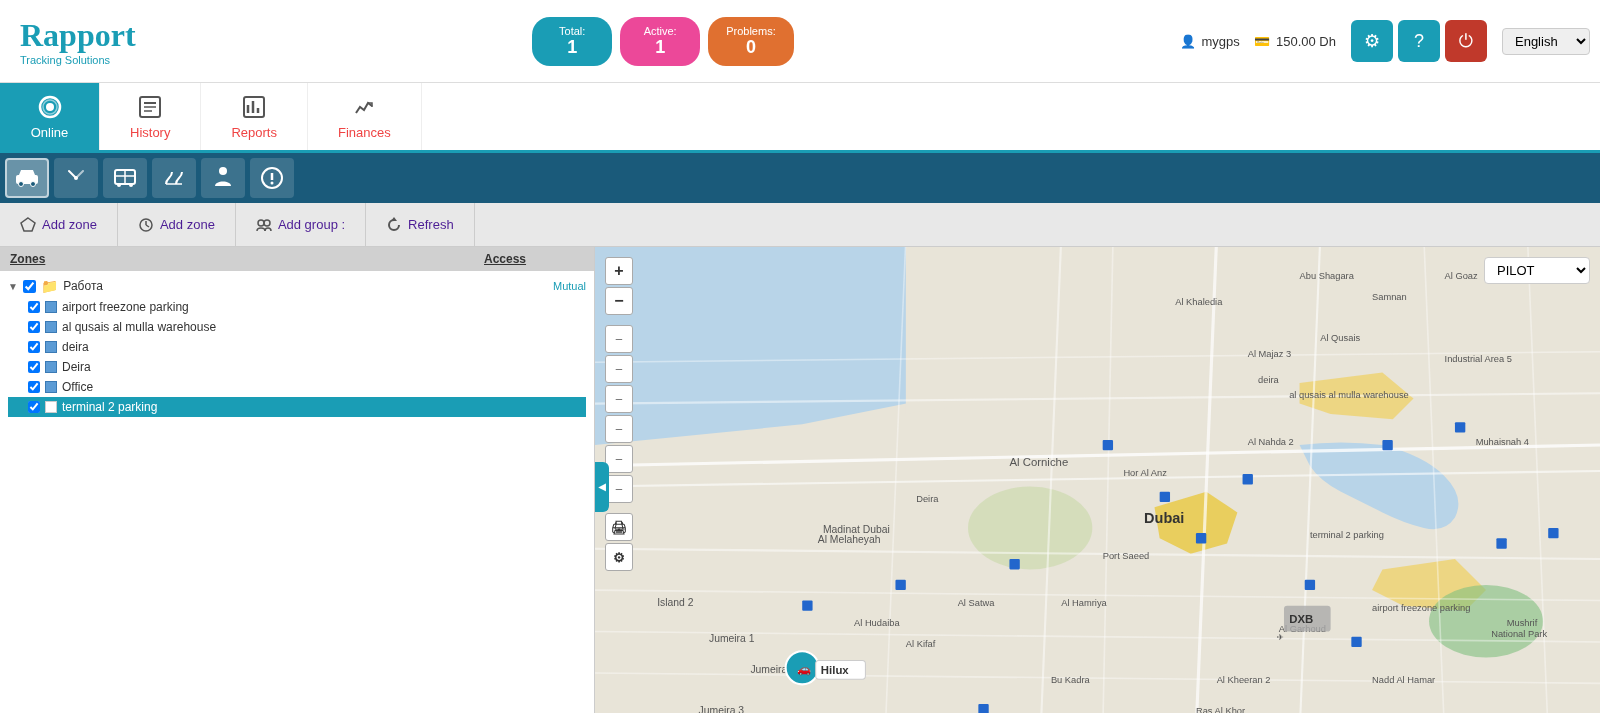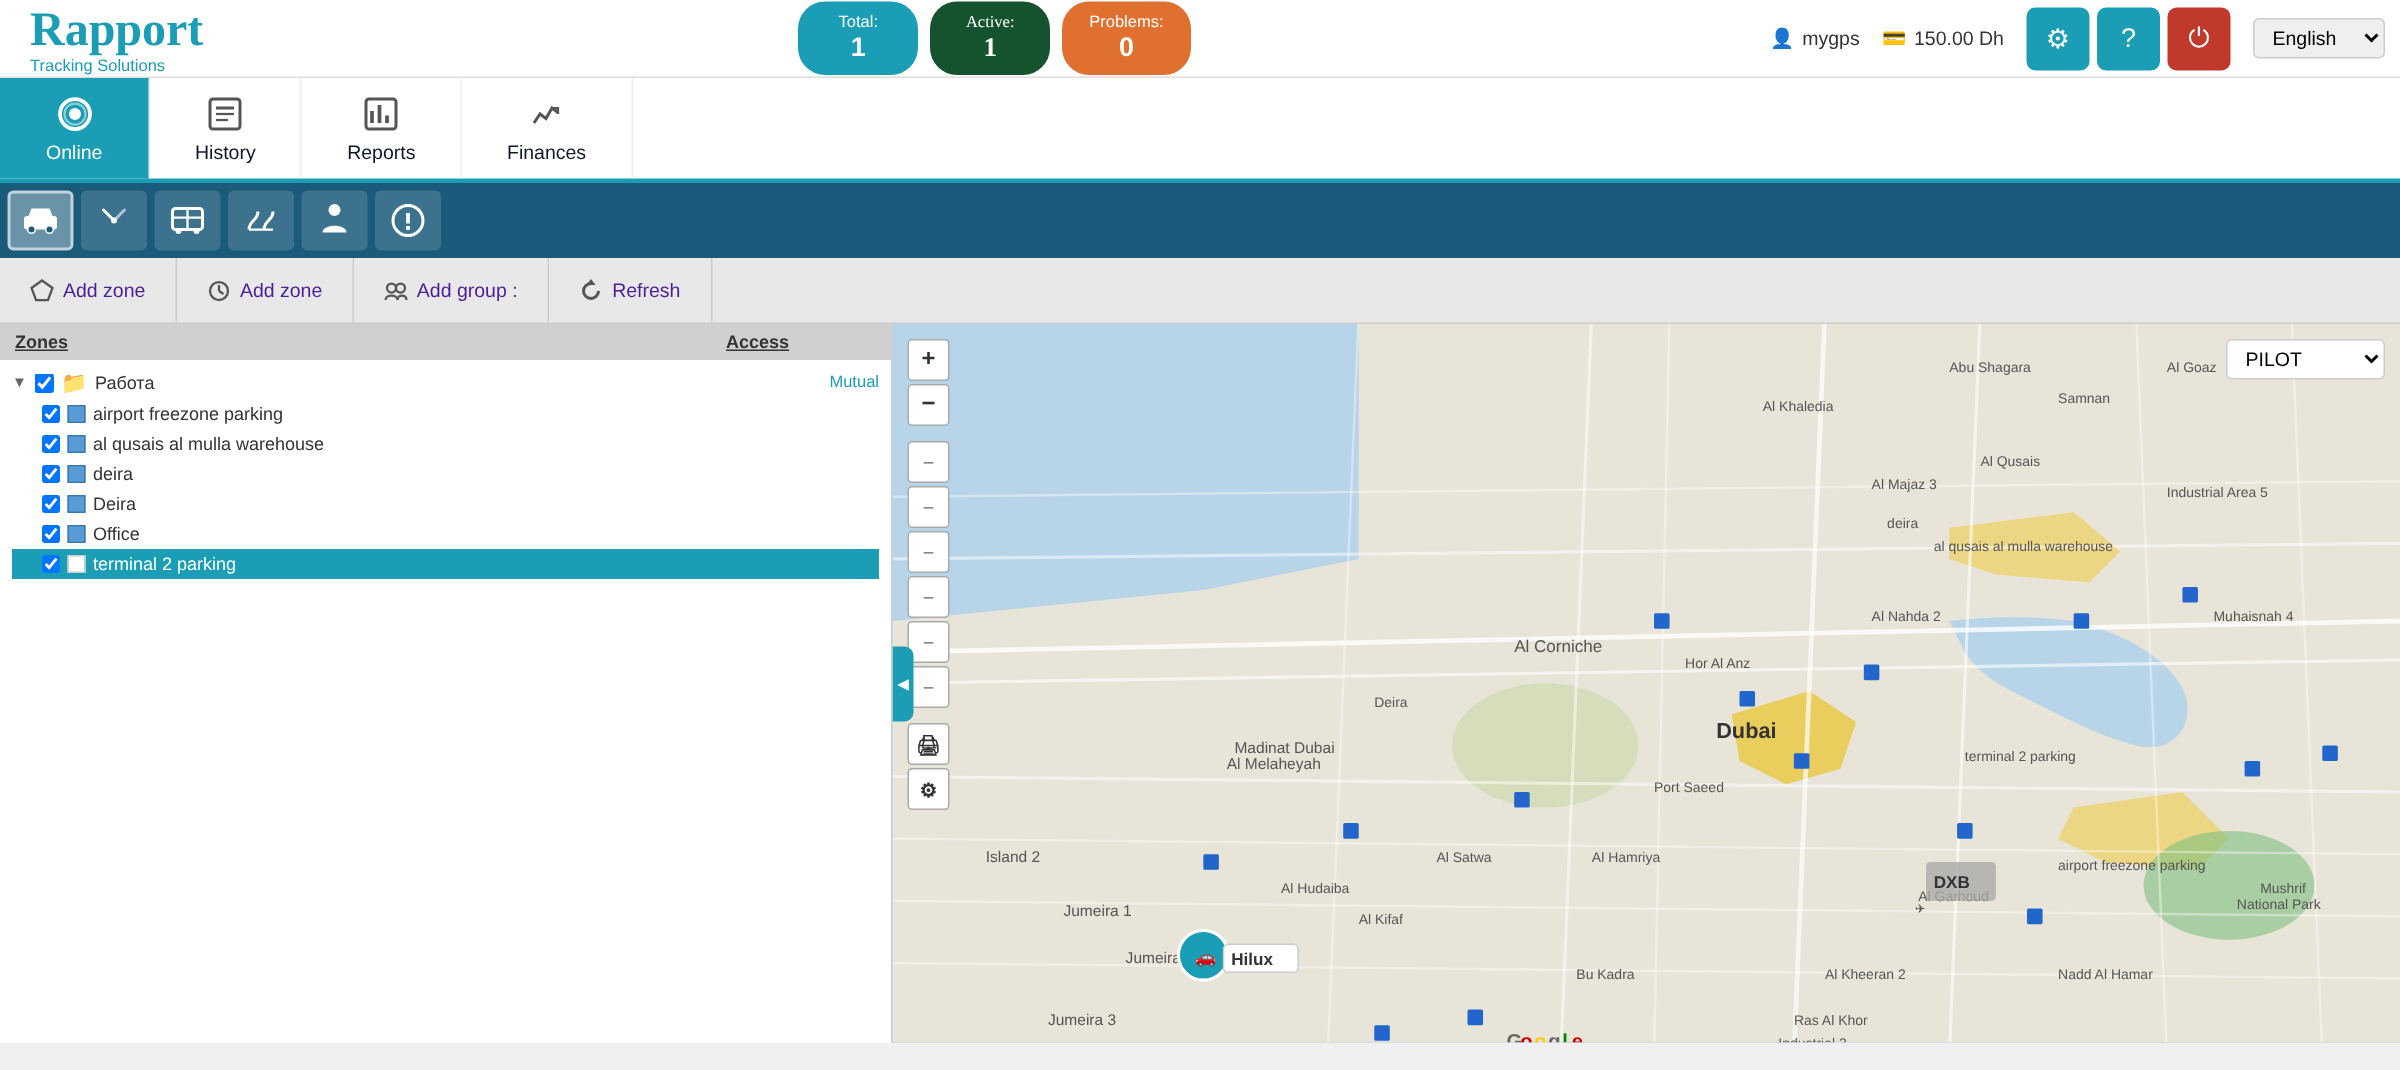--- a/index.html
+++ b/index.html
@@ -1,35 +1,35 @@
 <!DOCTYPE html>
 <html><head>
   <meta charset="utf-8">
   <style>
     * { margin: 0; padding: 0; box-sizing: border-box; }
     body { font-family: Arial, sans-serif; background: #f0f0f0; width: 1600px; height: 713px; overflow: hidden; }
 
     
     #topbar {
       display: flex; align-items: center; justify-content: space-between;
-      background: #fff; height: 52px; padding: 0 10px;
+      background: #fff; height: 83px; padding: 0 10px;
       border-bottom: 1px solid #ddd;
     }
     #logo { display: flex; flex-direction: column; align-items: flex-start; padding: 0 10px; }
     #logo-title { font-size: 32px; font-weight: bold; color: #1a9db5; font-family: Georgia, serif; }
     #logo-sub { font-size: 11px; color: #1a9db5; }
     #top-stats { display: flex; gap: 8px; align-items: center; }
     .stat-badge {
       padding: 8px 18px; border-radius: 18px; color: #fff; font-size: 13px;
       display: flex; flex-direction: column; align-items: center; min-width: 80px;
     }
     .stat-badge .label { font-size: 11px; }
     .stat-badge .value { font-size: 18px; font-weight: bold; }
     .stat-blue { background: #1a9db5; }
-    .stat-green { background: #14532d; font-family: Liberation Serif, serif; }
+    .stat-green { background: #ec4899; }
     .stat-orange { background: #e07030; }
     #top-user { display: flex; align-items: center; gap: 15px; font-size: 13px; color: #333; }
     #top-user .user-info { display: flex; align-items: center; gap: 5px; }
     #top-user .credit-info { display: flex; align-items: center; gap: 5px; }
     #top-actions { display: flex; gap: 5px; }
     .top-action-btn {
       width: 42px; height: 42px; border: none; border-radius: 6px;
       background: #1a9db5; color: #fff; font-size: 18px; cursor: pointer;
       display: flex; align-items: center; justify-content: center;
     }
@@ -38,21 +38,21 @@
       border: 1px solid #ccc; border-radius: 4px; padding: 4px 8px; font-size: 13px;
     }
 
     
     #navtabs {
       display: flex; background: #fff; border-bottom: 3px solid #1a9db5;
       height: 70px;
     }
     .nav-tab {
       display: flex; flex-direction: column; align-items: center; justify-content: center;
-      padding: 0 30px; cursor: pointer; gap: 4px; font-size: 13px; color: #0f172a;
+      padding: 0 30px; cursor: pointer; gap: 4px; font-size: 13px; color: #ef4444;
       border-right: 1px solid #eee; min-width: 100px;
     }
     .nav-tab.active {
       background: #1a9db5; color: #fff;
     }
     .nav-tab svg { width: 28px; height: 28px; }
 
     
     #subtoolbar {
       display: flex; background: #1a5a7a; height: 50px; align-items: center;

